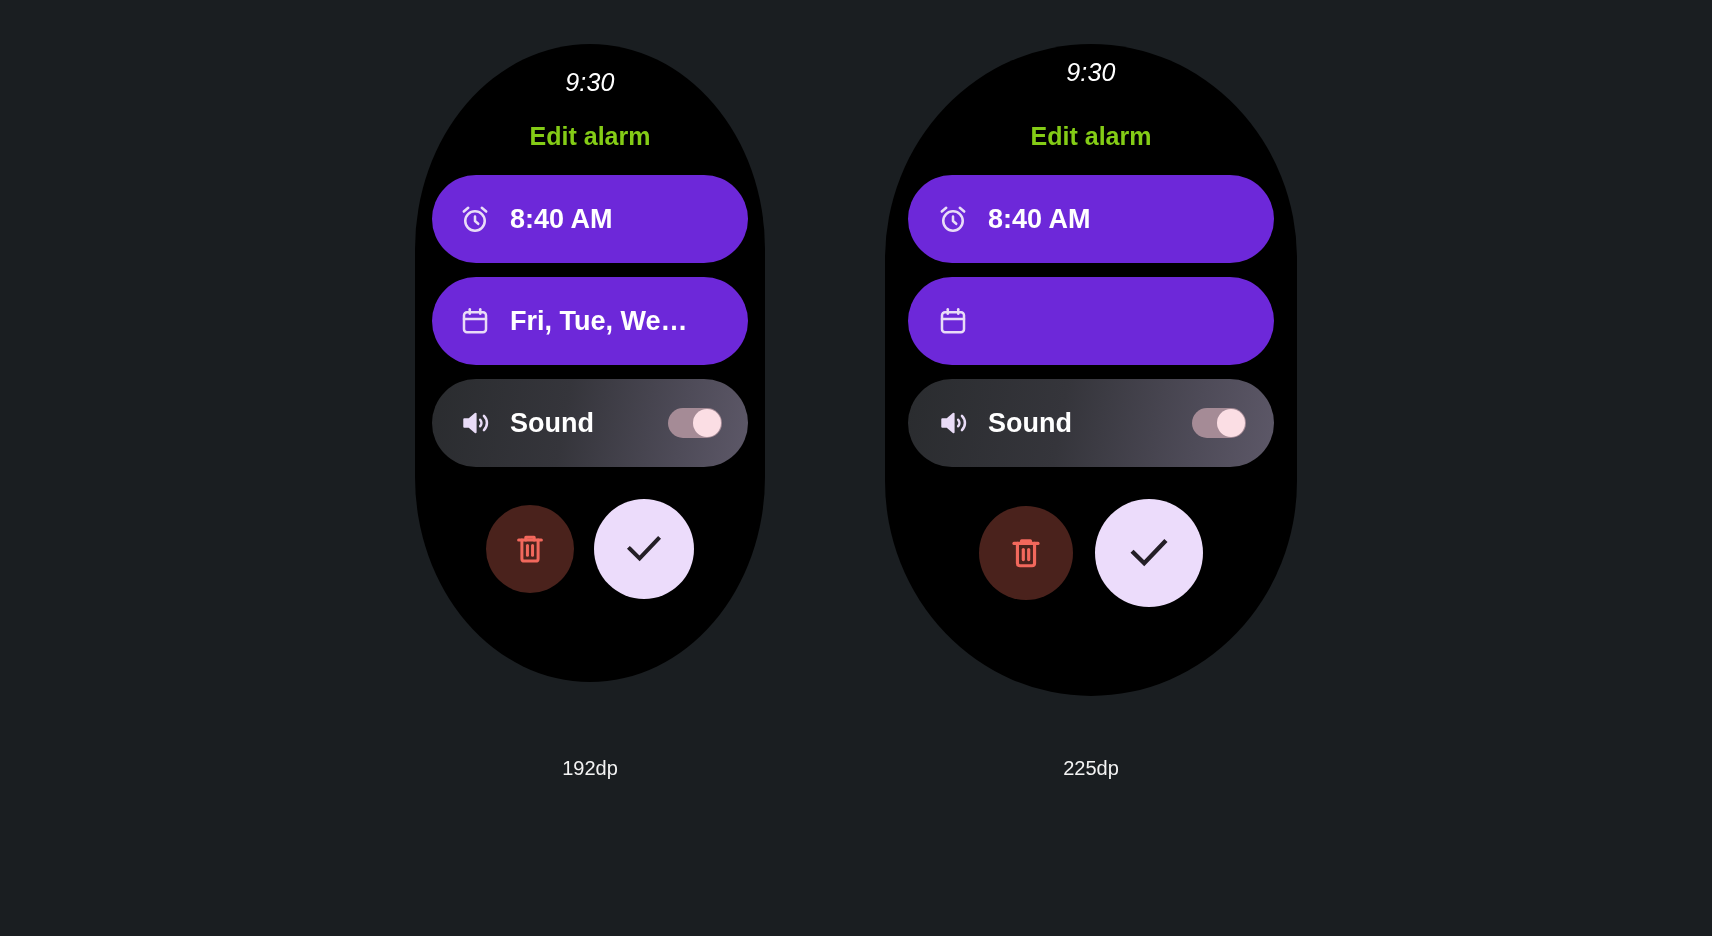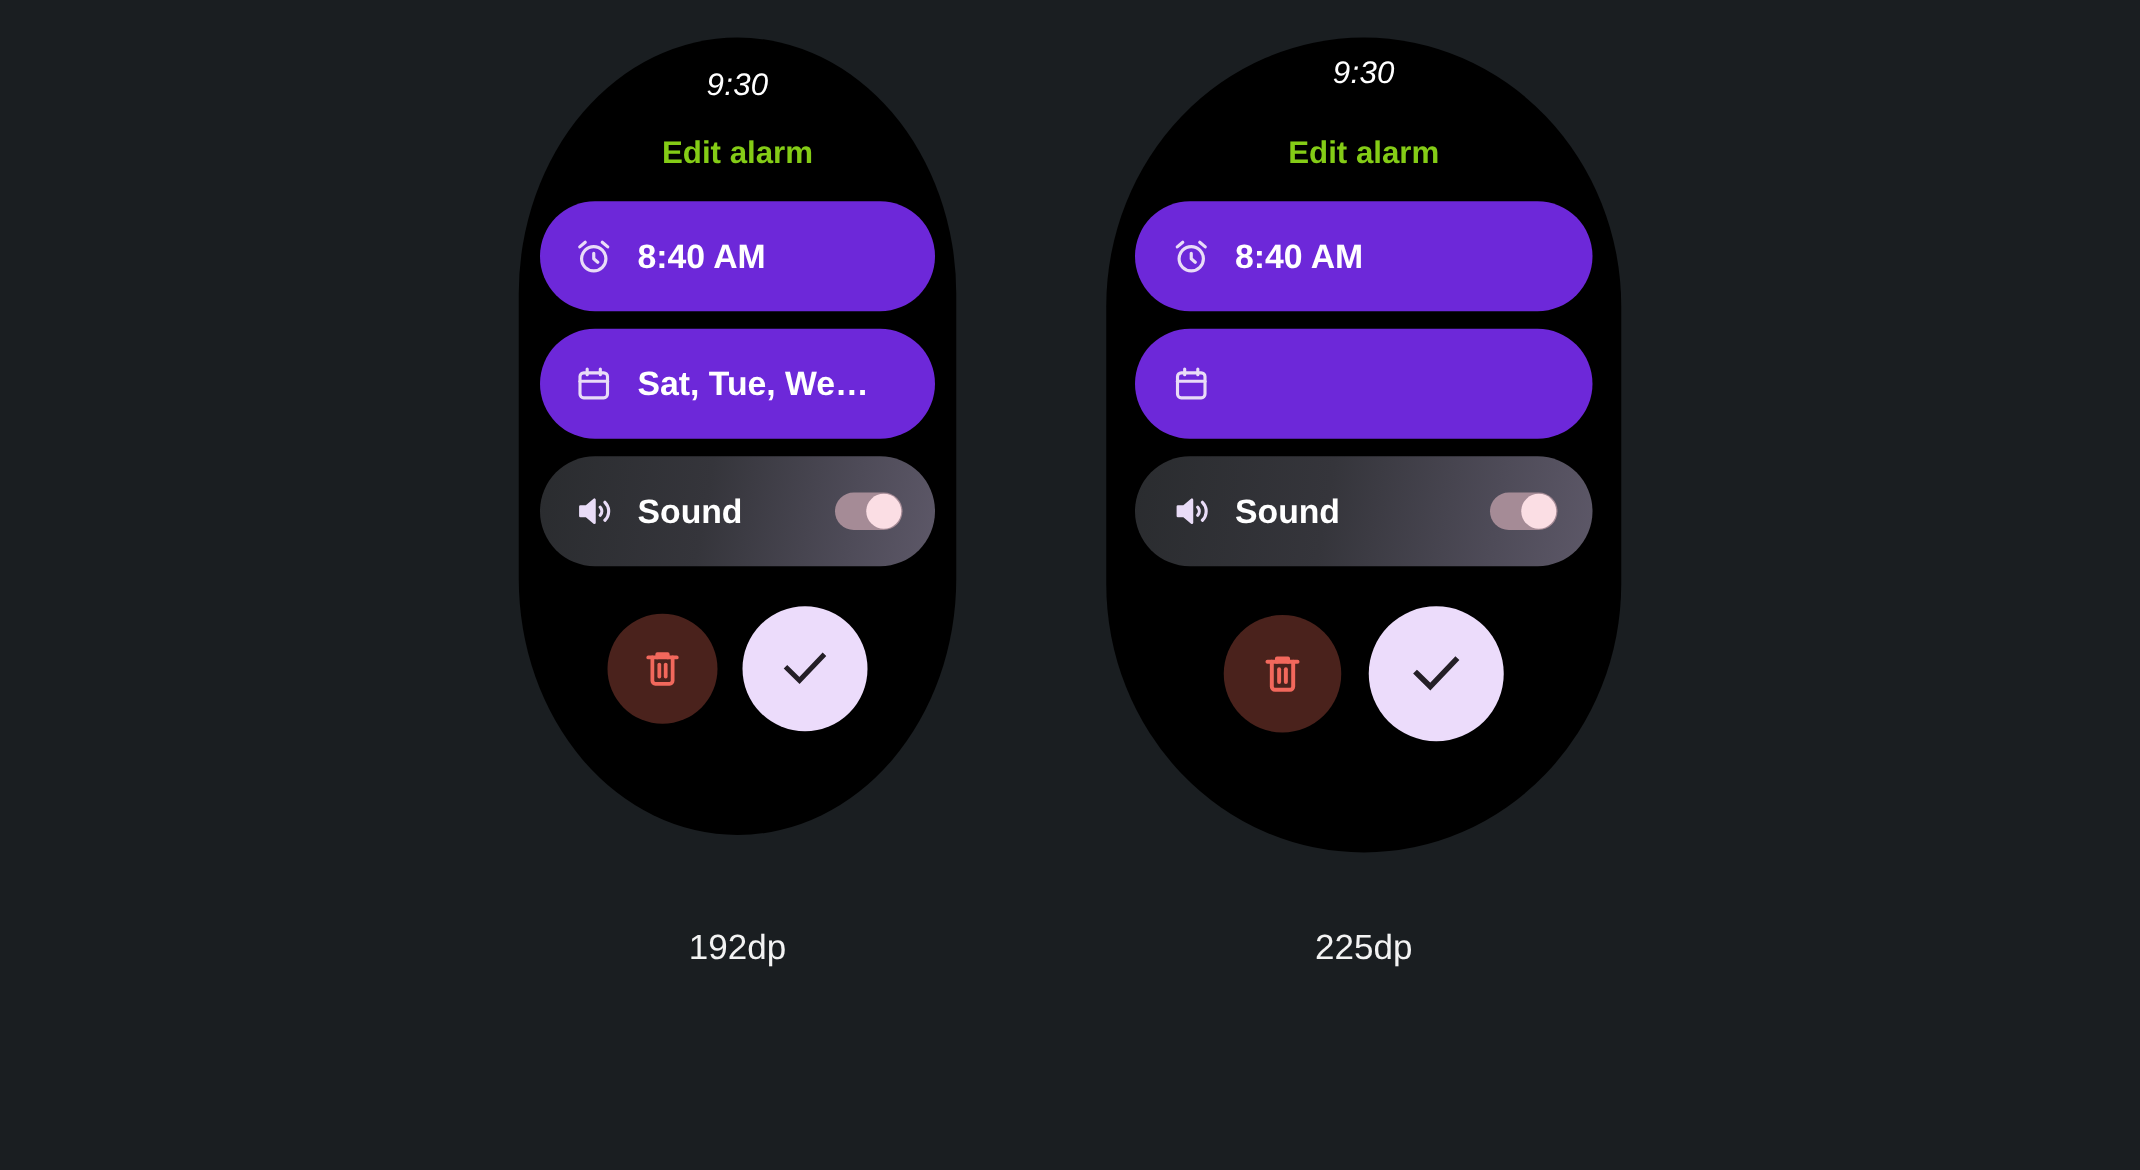--- a/index.html
+++ b/index.html
@@ -15,21 +15,21 @@
     position: relative;
   }
 
   .stage {
     position: absolute;
     inset: 0;
     display: flex;
     justify-content: center;
     align-items: flex-start;
     gap: 120px;
-    padding-top: 30px;
+    padding-top: 44px;
     box-sizing: border-box;
   }
 
   .device-col {
     display: flex;
     flex-direction: column;
     align-items: center;
   }
 
   
@@ -172,21 +172,21 @@
     background: #ecdcfb;
   }
   .sz-lg .fab-delete { width: 94px; height: 94px; }
   .sz-lg .fab-confirm { width: 108px; height: 108px; }
 
   .fab-delete svg { color: #f2685c; }
   .fab-confirm svg { color: #241f26; }
 
   .size-label {
     color: #f3f3f3;
-    font-size: 28px;
+    font-size: 20px;
     font-weight: 500;
     line-height: 1;
   }
   .sz-wrap-sm .size-label { margin-top: 76px; }
   .sz-wrap-lg .size-label { margin-top: 62px; }
 </style>
 </head>
 <body>
 
 <div class="stage">
@@ -214,21 +214,21 @@
 
         <div class="row">
           <span class="row-icon">
             <svg width="30" height="30" viewBox="0 0 24 24" fill="none" stroke="currentColor" stroke-width="2" stroke-linecap="round" stroke-linejoin="round">
               <rect x="3.2" y="5" width="17.6" height="16" rx="2.4"></rect>
               <path d="M3.2 10.4 H20.8"></path>
               <path d="M7.8 2.6 V6.2"></path>
               <path d="M16.2 2.6 V6.2"></path>
             </svg>
           </span>
-          <span class="row-label">Sat, Tue, We…</span>
+          <span class="row-label">Fri, Tue, We…</span>
         </div>
 
         <div class="row row-sound">
           <span class="row-icon">
             <svg width="32" height="32" viewBox="0 0 24 24" fill="none" stroke="currentColor" stroke-width="1.9" stroke-linecap="round" stroke-linejoin="round">
               <path d="M4 9.2 H7.6 L12.4 5.1 V18.9 L7.6 14.8 H4 Z" fill="currentColor" stroke-width="1.6"></path>
               <path d="M15.9 9.6 a3.6 3.6 0 0 1 0 4.8"></path>
               <path d="M18.7 6.6 a7.6 7.6 0 0 1 0 10.8"></path>
             </svg>
           </span>

